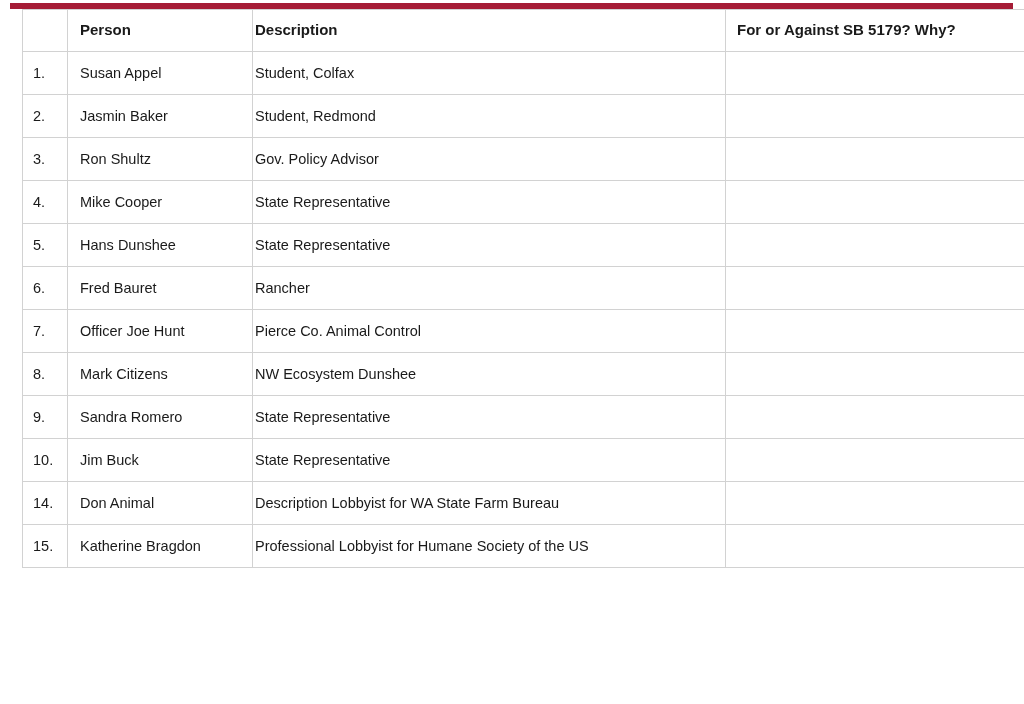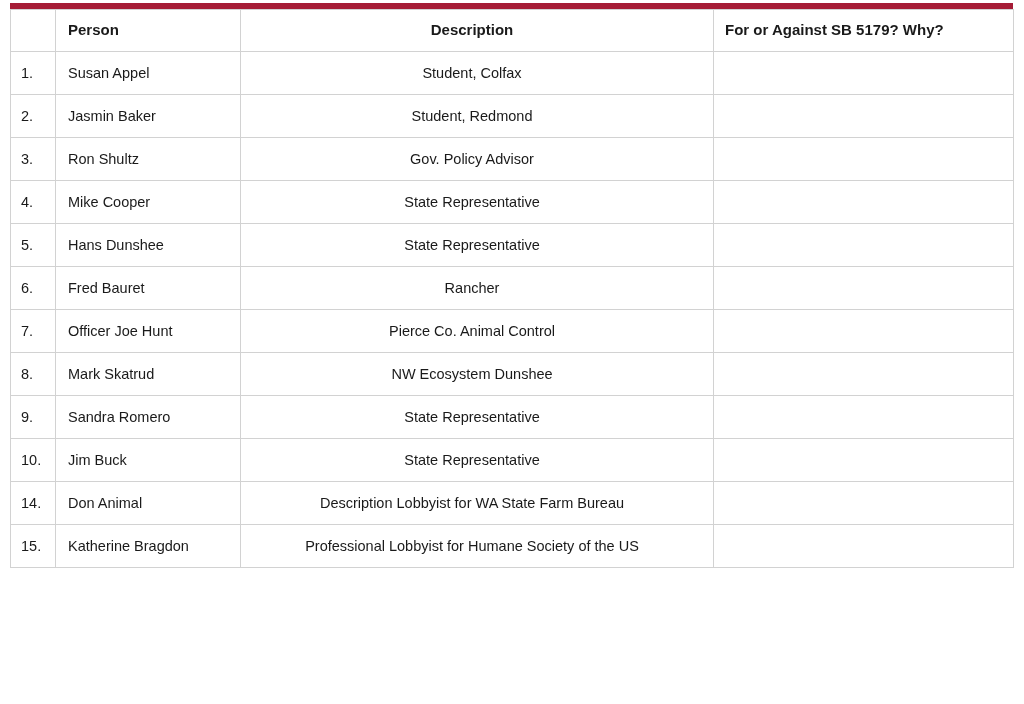--- a/index.html
+++ b/index.html
@@ -29,21 +29,21 @@
     position: absolute;
     left: 10px;
     top: 3px;
     width: 1003px;
     height: 6px;
     background: #a51c36;
   }
 
   .table-wrap {
     position: absolute;
-    left: 10px;
+    left: 22px;
     top: 9px;
     width: 1003px;
   }
 
   table.stakeholders {
     border-collapse: collapse;
     table-layout: fixed;
     width: 1003px;
     background: #ffffff;
   }
@@ -80,21 +80,20 @@
   }
 
   table.stakeholders td.person,
   table.stakeholders th.person {
     padding-left: 12px;
   }
 
   table.stakeholders td.desc,
   table.stakeholders th.desc {
     padding-left: 2px;
-    text-align: center;
   }
 
   table.stakeholders th.stance {
     padding-left: 11px;
     margin-top: 13px;
   }
 
   table.stakeholders td.stance {
     
   }
@@ -160,21 +159,21 @@
             <td class="stance"></td>
           </tr>
           <tr>
             <td class="num">7.</td>
             <td class="person">Officer Joe Hunt</td>
             <td class="desc">Pierce Co. Animal Control</td>
             <td class="stance"></td>
           </tr>
           <tr>
             <td class="num">8.</td>
-            <td class="person">Mark Skatrud</td>
+            <td class="person">Mark Citizens</td>
             <td class="desc">NW Ecosystem Dunshee</td>
             <td class="stance"></td>
           </tr>
           <tr>
             <td class="num">9.</td>
             <td class="person">Sandra Romero</td>
             <td class="desc">State Representative</td>
             <td class="stance"></td>
           </tr>
           <tr>

